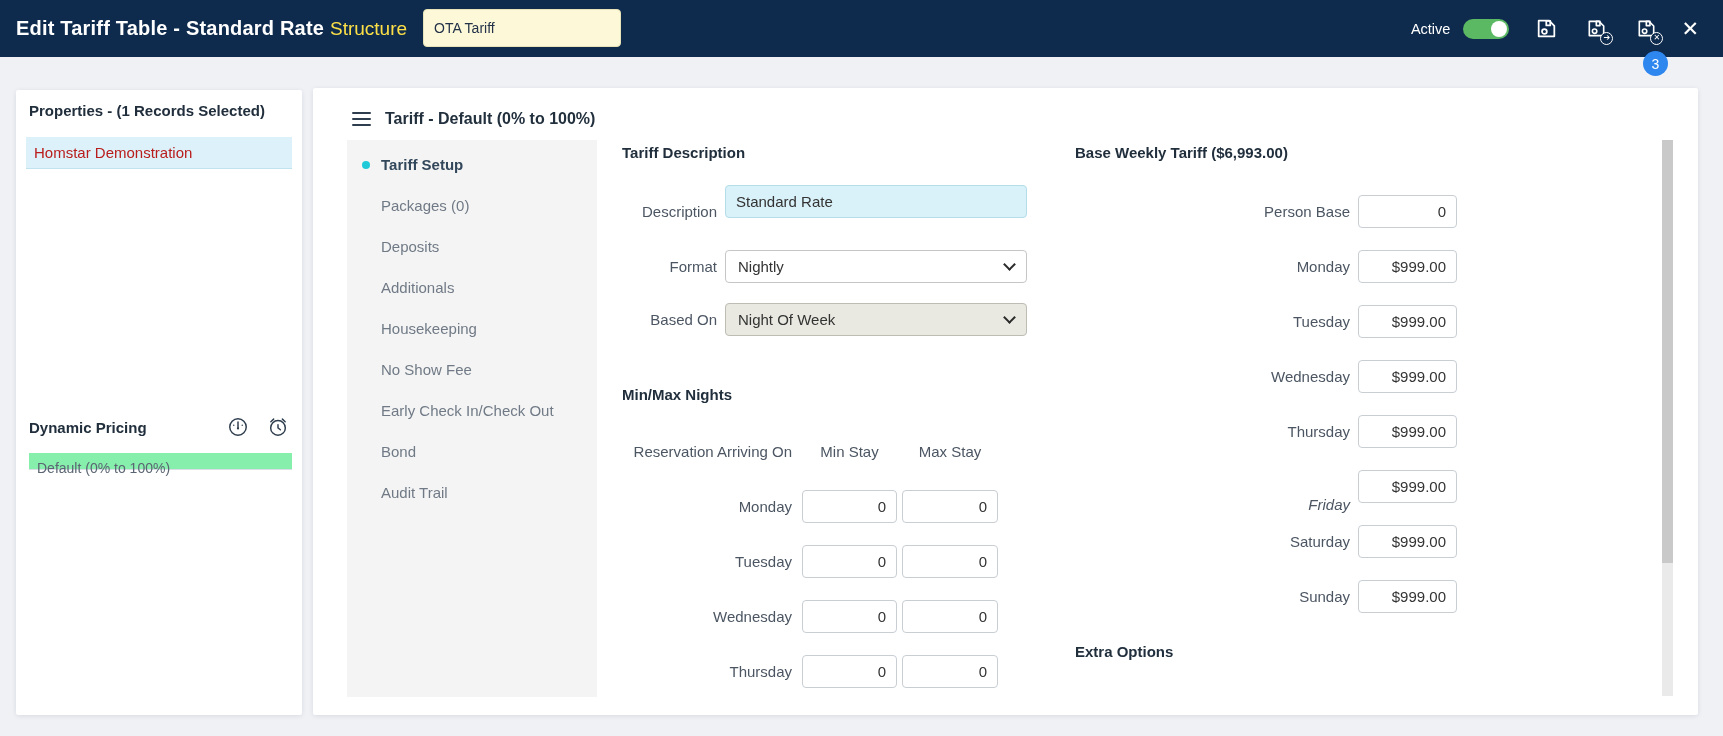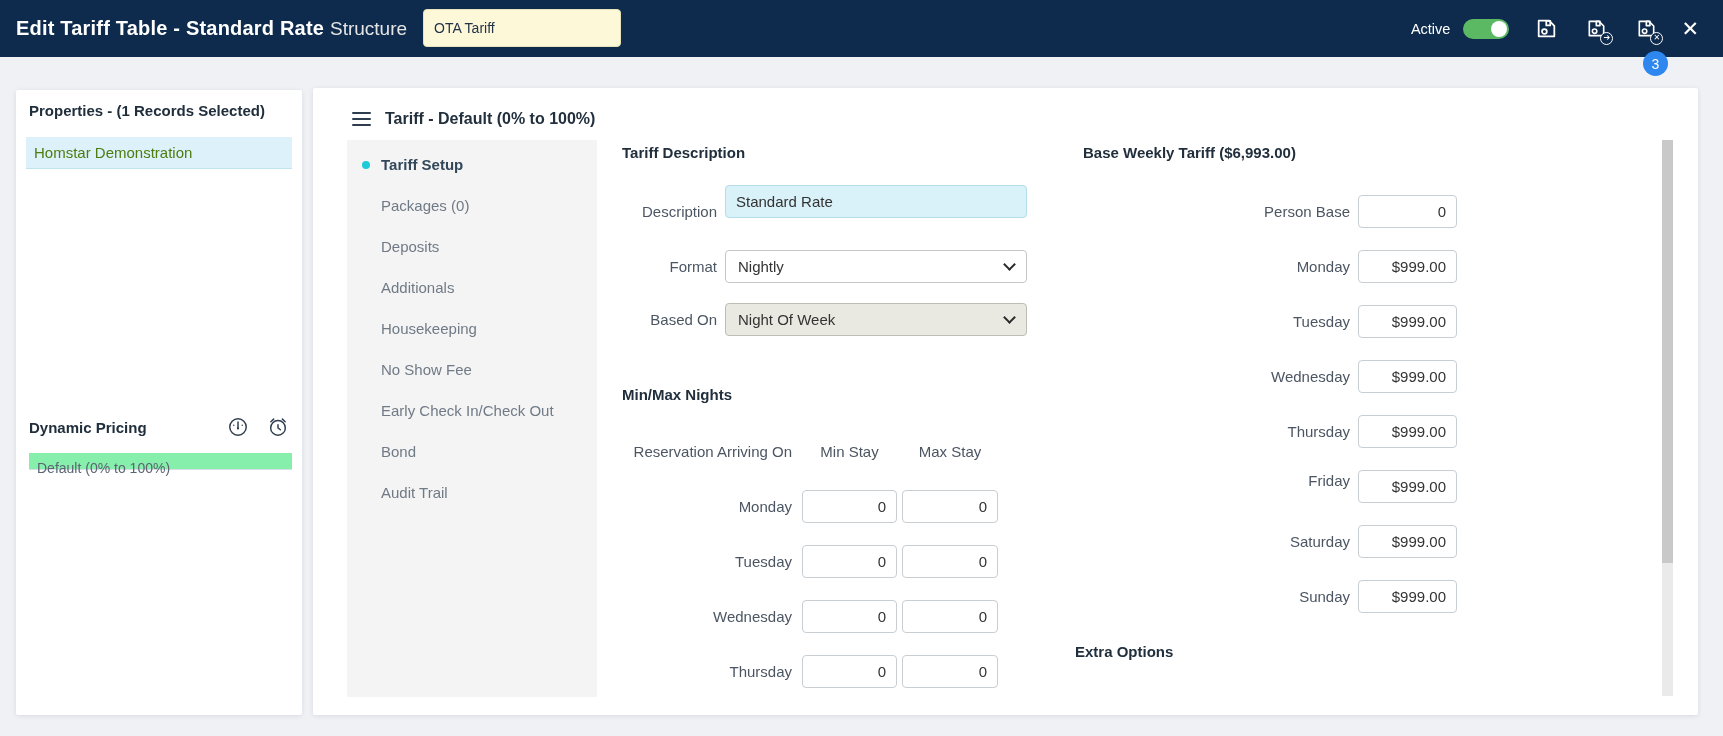--- a/index.html
+++ b/index.html
@@ -5,21 +5,21 @@
   * { margin:0; padding:0; box-sizing:border-box; }
   html,body { width:1723px; height:736px; }
   body { font-family:"Liberation Sans", sans-serif; background:#eff1f5; overflow:hidden; }
   .screen { position:relative; width:1723px; height:736px; background:#eff1f5; }
 
   
   .app-header { position:absolute; left:0; top:0; width:1723px; height:57px; background:#0e2b4d; }
   .hdr-title { position:absolute; left:16px; top:0; height:57px; line-height:57px;
                color:#ffffff; font-size:20px; font-weight:700; letter-spacing:.2px; }
   .hdr-structure-label { position:absolute; left:330px; top:0; height:57px; line-height:57px;
-               color:#e5e5e5; font-size:19px; }
+               color:#fde047; font-size:19px; }
   .hdr-structure-input { position:absolute; left:423px; top:9px; width:198px; height:38px;
                background:#fdf8d8; border:1px solid #e8e2b8; border-radius:4px;
                font-family:"Liberation Sans", sans-serif; font-size:14px; color:#233248;
                padding:0 10px; outline:none; }
   .hdr-right { position:absolute; right:24px; top:0; height:57px; display:flex; align-items:center; }
   .active-label { color:#ffffff; font-size:14.5px; margin-right:13px; }
   .toggle { position:relative; width:46px; height:20px; border-radius:10px; background:#5bb963; cursor:pointer; }
   .toggle .knob { position:absolute; right:2px; top:2px; width:16px; height:16px; border-radius:50%; background:#ffffff; }
   .hdr-icon { position:relative; width:26px; height:26px; display:flex; align-items:center; justify-content:center;
               margin-left:24px; cursor:pointer; }
@@ -33,21 +33,21 @@
            justify-content:center; z-index:5; }
 
   
   .card { position:absolute; background:#ffffff; border-radius:2px; box-shadow:0 1px 5px rgba(20,30,60,.10); }
   .props-card { left:16px; top:90px; width:286px; height:625px; }
   .main-card  { left:313px; top:88px; width:1385px; height:627px; }
 
   
   .props-title { position:absolute; left:13px; top:12px; font-size:15px; font-weight:700; color:#212f3d; }
   .prop-row { position:absolute; left:10px; top:47px; width:266px; height:32px; line-height:32px;
-              background:#dcf1f9; border-bottom:1px solid #bfe3ef; color:#4d7c0f; font-size:15px;
+              background:#dcf1f9; border-bottom:1px solid #bfe3ef; color:#b91c1c; font-size:15px;
               padding-left:8px; cursor:pointer; }
   .dyn-title-row { position:absolute; left:13px; top:326px; width:260px; display:flex; align-items:center; }
   .dyn-title { font-size:15px; font-weight:700; color:#212f3d; flex:1; }
   .dyn-icon { width:22px; height:22px; margin-left:18px; cursor:pointer; display:flex; align-items:center; justify-content:center; }
   .dyn-row { position:absolute; left:13px; top:363px; width:263px; height:17px; line-height:31px;
              background:#86efac; border-bottom:1px solid #d9dee6; color:#5b6572; font-size:14px;
              padding-left:8px; cursor:pointer; }
 
   
   .panel-title-row { position:absolute; left:39px; top:22px; display:flex; align-items:center; }
@@ -215,38 +215,38 @@
     <input class="text-input num-input" style="left: 589px; top: 457px; width: 96px;" type="text" value="0">
 
     <div class="form-label" style="left:150px; top:512px; width:329px;">Wednesday</div>
     <input class="text-input num-input" style="left: 489px; top: 512px; width: 95px;" type="text" value="0">
     <input class="text-input num-input" style="left: 589px; top: 512px; width: 96px;" type="text" value="0">
 
     <div class="form-label" style="left:150px; top:567px; width:329px;">Thursday</div>
     <input class="text-input num-input" style="left: 489px; top: 567px; width: 95px;" type="text" value="0">
     <input class="text-input num-input" style="left: 589px; top: 567px; width: 96px;" type="text" value="0">
 
-    <div class="section-heading" style="left:762px; top:56px;margin-left:8px;">Base Weekly Tariff ($6,993.00)</div>
+    <div class="section-heading" style="left:762px; top:56px;">Base Weekly Tariff ($6,993.00)</div>
 
     <div class="form-label" style="left:762px; top:107px; width:275px;">Person Base</div>
     <input class="text-input num-input" style="left: 1045px; top: 107px; width: 99px;" type="text" value="0">
 
     <div class="form-label" style="left:762px; top:162px; width:275px;">Monday</div>
     <input class="text-input num-input" style="left: 1045px; top: 162px; width: 99px;" type="text" value="$999.00">
 
     <div class="form-label" style="left:762px; top:217px; width:275px;">Tuesday</div>
     <input class="text-input num-input" style="left: 1045px; top: 217px; width: 99px;" type="text" value="$999.00">
 
     <div class="form-label" style="left:762px; top:272px; width:275px;">Wednesday</div>
     <input class="text-input num-input" style="left: 1045px; top: 272px; width: 99px;" type="text" value="$999.00">
 
     <div class="form-label" style="left:762px; top:327px; width:275px;">Thursday</div>
     <input class="text-input num-input" style="left: 1045px; top: 327px; width: 99px;" type="text" value="$999.00">
 
-    <div class="form-label" style="left:762px; top:376px; width:275px;">Friday</div>
+    <div class="form-label" style="left:762px; top:400px; width:275px;font-style:italic;">Friday</div>
     <input class="text-input num-input" style="left: 1045px; top: 382px; width: 99px;" type="text" value="$999.00">
 
     <div class="form-label" style="left:762px; top:437px; width:275px;">Saturday</div>
     <input class="text-input num-input" style="left: 1045px; top: 437px; width: 99px;" type="text" value="$999.00">
 
     <div class="form-label" style="left:762px; top:492px; width:275px;">Sunday</div>
     <input class="text-input num-input" style="left: 1045px; top: 492px; width: 99px;" type="text" value="$999.00">
 
     <div class="section-heading" style="left:762px; top:555px;">Extra Options</div>
 

